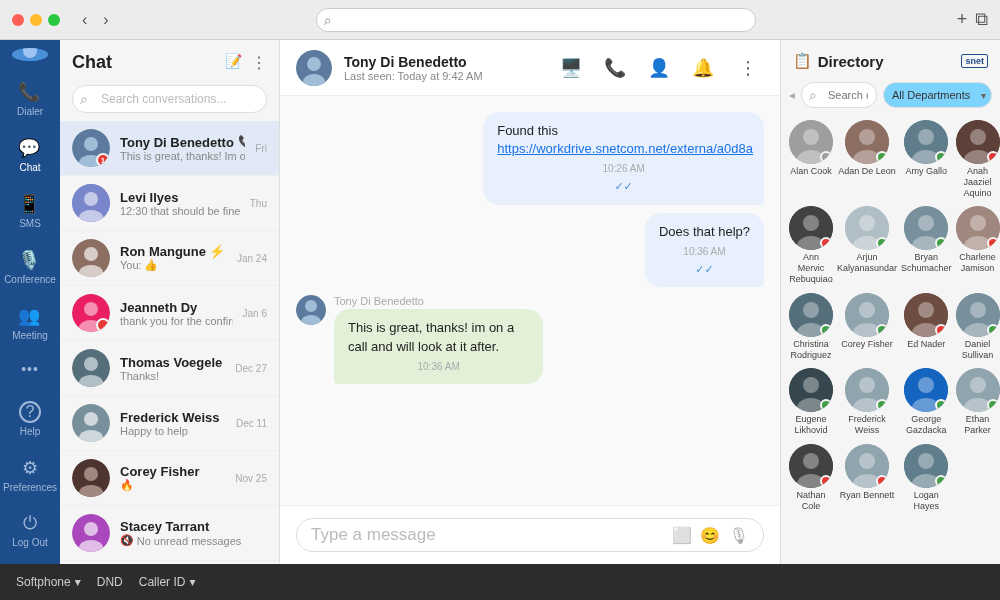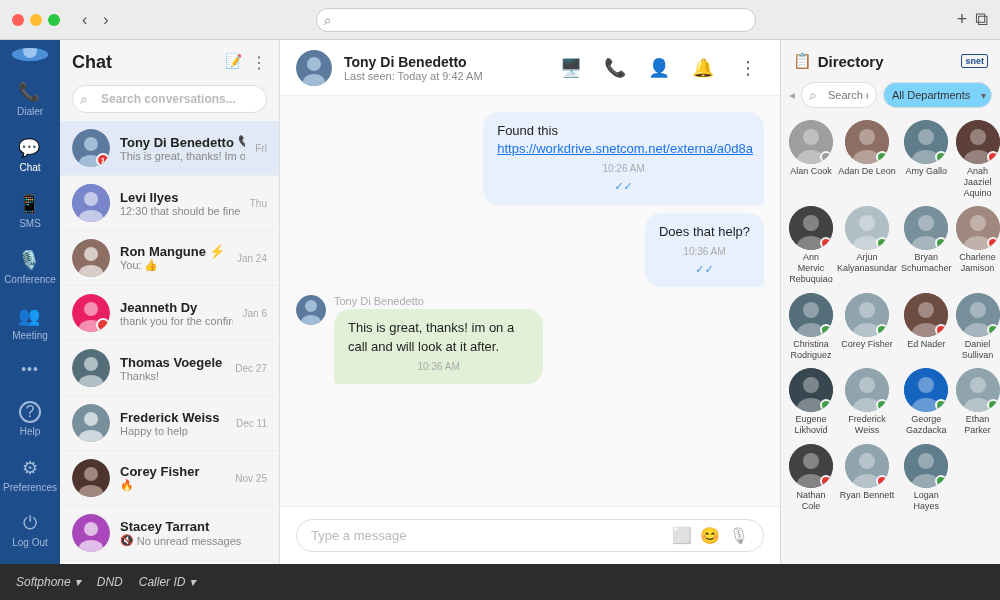--- a/index.html
+++ b/index.html
@@ -31,21 +31,21 @@
     .sidebar-item .icon { font-size: 18px; }
     .sidebar-spacer { flex: 1; }
     .sidebar-bottom { display: flex; flex-direction: column; align-items: center; gap: 4px; }
 
     
     .chat-list-panel { width: 220px; background: #f5f5f5; display: flex; flex-direction: column; border-right: 1px solid #ddd; }
     .chat-list-header { padding: 12px 12px 8px; display: flex; align-items: center; justify-content: space-between; }
     .chat-list-title { font-size: 18px; font-weight: 600; color: #222; }
     .chat-list-icons { display: flex; gap: 8px; color: #666; font-size: 16px; }
     .chat-search { padding: 4px 12px 8px; }
-    .chat-search input { width: 100%; height: 28px; border-radius: 14px; border: 1px solid #ddd; background: #fff; padding: 0 10px 0 28px; font-size: 12px; color: #666; font-weight: bold; }
+    .chat-search input { width: 100%; height: 28px; border-radius: 14px; border: 1px solid #ddd; background: #fff; padding: 0 10px 0 28px; font-size: 12px; color: #666; }
     .chat-search-wrap { position: relative; }
     .chat-search-wrap::before { content: '⌕'; position: absolute; left: 8px; top: 50%; transform: translateY(-50%); color: #aaa; font-size: 14px; }
     .chat-list { flex: 1; overflow-y: auto; }
     .chat-item { display: flex; align-items: center; padding: 8px 12px; gap: 10px; cursor: pointer; border-bottom: 1px solid #eee; }
     .chat-item.active { background: #e0e9f5; }
     .chat-avatar { width: 38px; height: 38px; border-radius: 50%; flex-shrink: 0; overflow: hidden; background: #ccc; display: flex; align-items: center; justify-content: center; font-size: 14px; font-weight: bold; color: #666; position: relative; }
     .chat-avatar .badge { position: absolute; bottom: 0; right: 0; width: 14px; height: 14px; border-radius: 50%; background: #e53935; color: white; font-size: 8px; display: flex; align-items: center; justify-content: center; border: 2px solid #f5f5f5; }
     .chat-avatar .badge-no { position: absolute; bottom: 0; right: 0; width: 14px; height: 14px; border-radius: 50%; background: #e53935; border: 2px solid #f5f5f5; }
     .chat-info { flex: 1; min-width: 0; }
     .chat-name { font-size: 13px; font-weight: 600; color: #222; white-space: nowrap; overflow: hidden; text-overflow: ellipsis; display: flex; align-items: center; gap: 4px; }
@@ -72,21 +72,21 @@
     .msg-bubble.outgoing { background: #e8f0fe; color: #222; border-bottom-right-radius: 4px; }
     .msg-bubble.incoming { background: #e3f0d8; color: #222; border-bottom-left-radius: 4px; }
     .msg-meta { font-size: 10px; color: #aaa; margin-top: 4px; text-align: right; display: flex; align-items: center; justify-content: flex-end; gap: 3px; flex-direction: column; }
     .msg-link { color: #1a73e8; text-decoration: underline; font-size: 13px; display: block; }
     .msg-label { font-size: 11px; color: #aaa; margin-bottom: 2px; }
     .incoming-content { display: flex; flex-direction: column; }
 
     
     .chat-input-area { padding: 12px 16px; border-top: 1px solid #eee; background: #fff; }
     .chat-input-wrap { display: flex; align-items: center; border: 1px solid #ddd; border-radius: 24px; padding: 6px 14px; gap: 8px; }
-    .chat-input { flex: 1; border: none; outline: none; font-size: 13px; color: #1d4ed8; background: transparent; }
+    .chat-input { flex: 1; border: none; outline: none; font-size: 17px; color: #1d4ed8; background: transparent; }
     .chat-input::placeholder { color: #bbb; }
     .chat-input-icons { display: flex; gap: 8px; color: #aaa; font-size: 16px; }
     .chat-input-icons span { cursor: pointer; }
 
     
     .directory-panel { width: 220px; background: #f5f5f5; border-left: 1px solid #ddd; display: flex; flex-direction: column; overflow: hidden; }
     .directory-header { padding: 12px 12px 8px; display: flex; align-items: center; justify-content: space-between; }
     .directory-title { font-size: 15px; font-weight: 600; color: #222; display: flex; align-items: center; gap: 6px; }
     .directory-search-row { padding: 4px 8px 8px; display: flex; gap: 6px; align-items: center; }
     .directory-search-wrap { position: relative; flex: 1; }
@@ -95,21 +95,21 @@
     .dept-select { height: 26px; border-radius: 13px; border: 1px solid #ddd; background: #7dd3fc; font-size: 11px; color: #333; padding: 0 20px 0 8px; cursor: pointer; appearance: none; -webkit-appearance: none; }
     .dept-select-wrap { position: relative; }
     .dept-select-wrap::after { content: '▾'; position: absolute; right: 6px; top: 50%; transform: translateY(-50%); font-size: 10px; color: #666; pointer-events: none; }
     .directory-grid { flex: 1; overflow-y: auto; padding: 4px 8px; display: grid; grid-template-columns: repeat(4, 1fr); gap: 8px 4px; align-content: start; }
     .contact-item { display: flex; flex-direction: column; align-items: center; gap: 2px; cursor: pointer; }
     .contact-avatar { width: 44px; height: 44px; border-radius: 50%; overflow: hidden; background: #ccc; position: relative; display: flex; align-items: center; justify-content: center; font-size: 14px; font-weight: bold; color: white; }
     .contact-status-dot { position: absolute; bottom: 1px; right: 1px; width: 12px; height: 12px; border-radius: 50%; border: 2px solid #f5f5f5; }
     .contact-name { font-size: 9px; color: #444; text-align: center; line-height: 1.2; }
 
     
-    .bottom-bar { height: 36px; background: #2c2c2c; display: flex; align-items: center; padding: 0 16px; gap: 16px; font-style: italic; }
+    .bottom-bar { height: 36px; background: #2c2c2c; display: flex; align-items: center; padding: 0 16px; gap: 16px; }
     .bottom-bar-item { color: #ccc; font-size: 12px; display: flex; align-items: center; gap: 4px; cursor: pointer; }
 
     
     ::-webkit-scrollbar { width: 4px; }
     ::-webkit-scrollbar-track { background: transparent; }
     ::-webkit-scrollbar-thumb { background: #ccc; border-radius: 2px; }
 
     .checkmarks { color: #4a90d9; font-size: 11px; }
   </style>
 </head>

